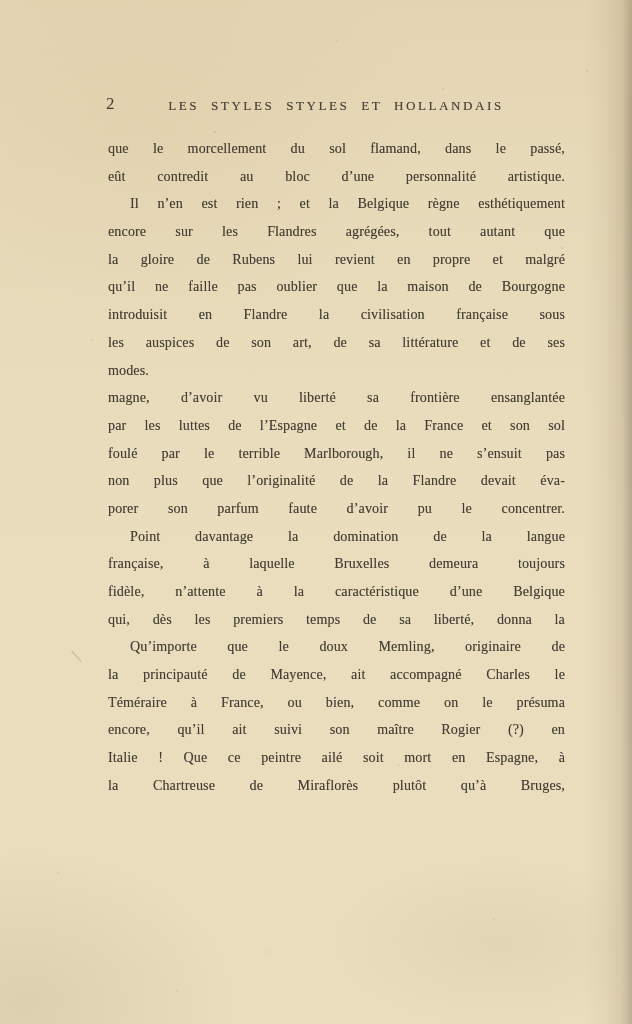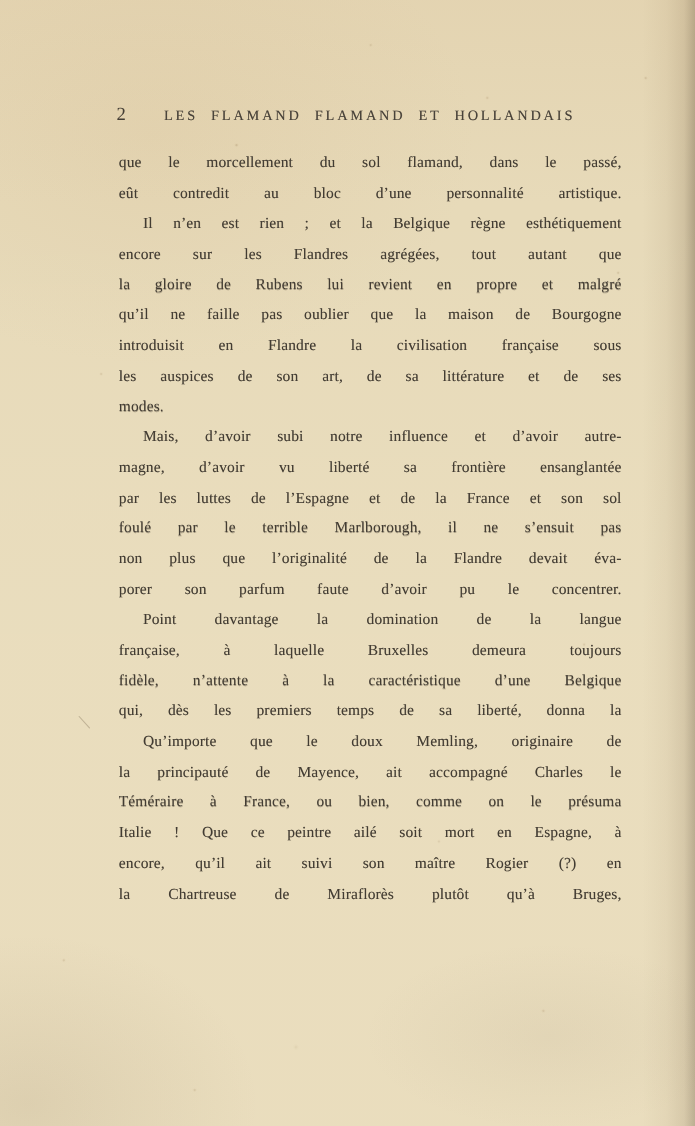--- a/index.html
+++ b/index.html
@@ -110,45 +110,44 @@
   }
 </style>
 </head>
 <body>
 
 <div class="page">
   <div class="speckles"></div>
 
   <header class="running-head">
     <span class="folio">2</span>
-    <span class="running-title">LES FLAMAND FLAMAND ET HOLLANDAIS</span>
+    <span class="running-title">LES STYLES STYLES ET HOLLANDAIS</span>
   </header>
 
   <main class="text-block" id="text-block">
       <div class="line just">que le morcellement du sol flamand, dans le passé,</div>
       <div class="line just">eût contredit au bloc d’une personnalité artistique.</div>
       <div class="line indent just">Il n’en est rien ; et la Belgique règne esthétiquement</div>
       <div class="line just">encore sur les Flandres agrégées, tout autant que</div>
       <div class="line just">la gloire de Rubens lui revient en propre et malgré</div>
       <div class="line just">qu’il ne faille pas oublier que la maison de Bourgogne</div>
       <div class="line just">introduisit en Flandre la civilisation française sous</div>
       <div class="line just">les auspices de son art, de sa littérature et de ses</div>
       <div class="line">modes.</div>
-      <div class="line indent just">Mais, d’avoir subi notre influence et d’avoir autre-</div>
       <div class="line just">magne, d’avoir vu liberté sa frontière ensanglantée</div>
       <div class="line just">par les luttes de l’Espagne et de la France et son sol</div>
       <div class="line just">foulé par le terrible Marlborough, il ne s’ensuit pas</div>
       <div class="line just">non plus que l’originalité de la Flandre devait éva-</div>
       <div class="line just">porer son parfum faute d’avoir pu le concentrer.</div>
       <div class="line indent just">Point davantage la domination de la langue</div>
       <div class="line just">française, à laquelle Bruxelles demeura toujours</div>
       <div class="line just">fidèle, n’attente à la caractéristique d’une Belgique</div>
       <div class="line just">qui, dès les premiers temps de sa liberté, donna la</div>
       <div class="line indent just">Qu’importe que le doux Memling, originaire de</div>
       <div class="line just">la principauté de Mayence, ait accompagné Charles le</div>
       <div class="line just">Téméraire à France, ou bien, comme on le présuma</div>
+      <div class="line just">encore, qu’il ait suivi son maître Rogier (?) en</div>
       <div class="line just">Italie ! Que ce peintre ailé soit mort en Espagne, à</div>
-      <div class="line just">encore, qu’il ait suivi son maître Rogier (?) en</div>
       <div class="line just">la Chartreuse de Miraflorès plutôt qu’à Bruges,</div>
     </main>
 
   <div class="stray-mark"></div>
 </div>
 
 </body></html>

